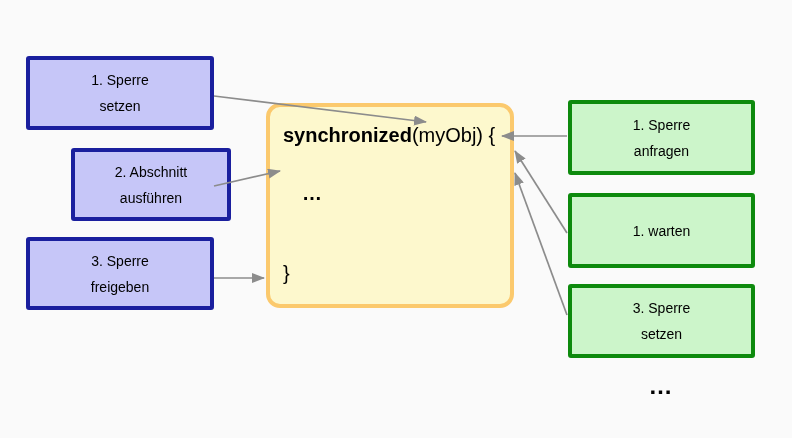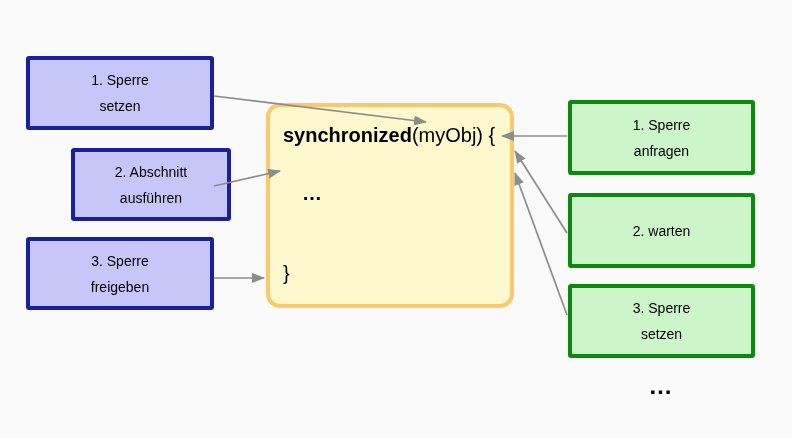--- a/index.html
+++ b/index.html
@@ -79,21 +79,21 @@
     <div class="cl cl1"><span class="kw">synchronized</span><span>(myObj) {</span></div>
     <div class="cl cl3">…</div>
     <div class="cl cl4">}</div>
   </div>
 
   <div class="box green green1">
     <span class="lbl">1. Sperre
 anfragen</span>
   </div>
   <div class="box green green2">
-    <span class="lbl">2. warten</span>
+    <span class="lbl">1. warten</span>
   </div>
   <div class="box green green3">
     <span class="lbl">3. Sperre
 setzen</span>
   </div>
 
   <div class="more">…</div>
 
 </div>
 

